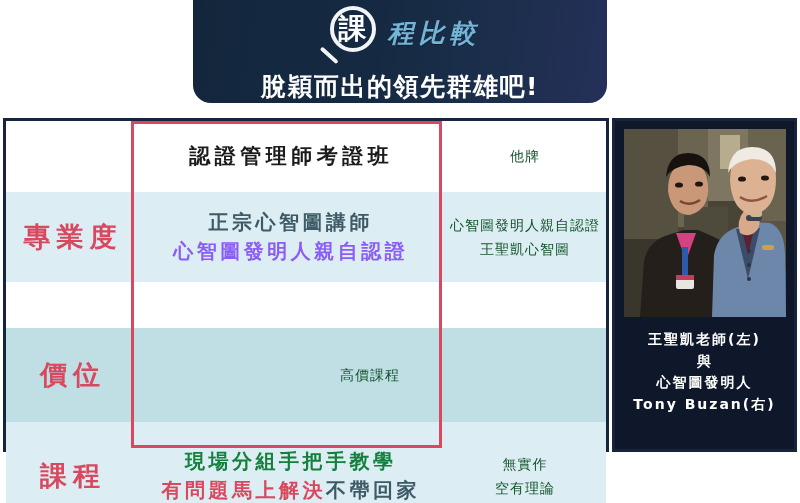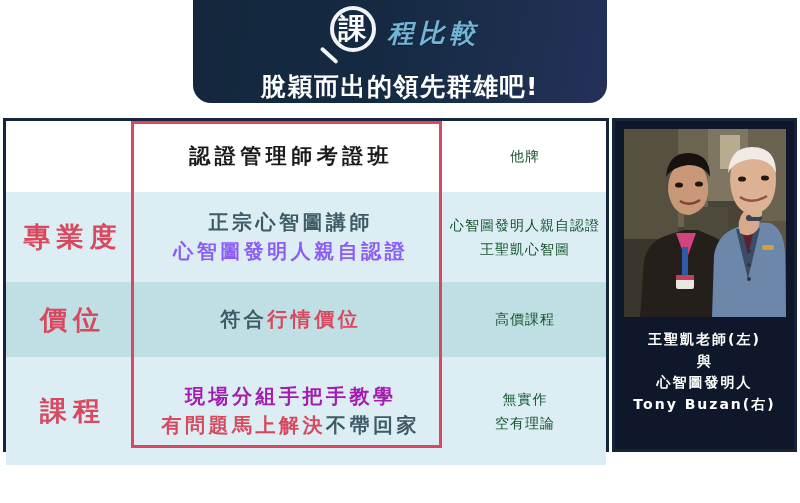--- a/index.html
+++ b/index.html
@@ -56,21 +56,21 @@
 
   
   #comparison-table{
     position:absolute;left:3px;top:118px;width:606px;height:334px;
     border:3px solid #16243c;box-sizing:border-box;
     background:#ffffff;
   }
   .trow{display:flex;width:100%;box-sizing:border-box;}
   .trow.header-row{height:71px;background:#ffffff;}
   .trow.r1{height:90px;background:#dceef3;}
-  .trow.r2{height:75px;background:#bfdfe5;}
+  .trow.r2{height:94px;background:#bfdfe5;margin-top:46px;}
   .trow.r3{height:108px;background:#dceef3;}
 
   .cell-label{
     flex:0 0 128px;display:flex;align-items:center;justify-content:center;
     color:#d8495f;font-size:27px;font-weight:bold;letter-spacing:6px;
     text-indent:6px;
   }
   .cell-main{
     flex:0 0 310px;display:flex;flex-direction:column;
     align-items:center;justify-content:center;
@@ -154,32 +154,29 @@
         <div class="main-line"><span style="color: #8b5cf6;">心智圖發明人親自認證</span></div>
       </div>
     <div class="cell-other">
         <div>心智圖發明人親自認證</div>
         <div>王聖凱心智圖</div>
       </div>
   </div>
 
   <div class="trow r2">
     <div class="cell-label">價位</div>
-    <div class="cell-main">
-        <div class="main-line"><span style="color: rgb(61, 90, 102);">符合</span><span style="color: rgb(216, 73, 95);">行情價位</span></div>
-      </div>
     <div class="cell-other">
         <div>高價課程</div>
       </div>
   </div>
 
   <div class="trow r3">
     <div class="cell-label">課程</div>
     <div class="cell-main">
-        <div class="main-line"><span style="color: #a21caf;">現場分組手把手教學</span></div>
+        <div class="main-line"><span style="color: #15803d;">現場分組手把手教學</span></div>
         <div class="main-line"><span style="color: rgb(216, 73, 95);">有問題馬上解決</span><span style="color: rgb(61, 90, 102);">不帶回家</span></div>
       </div>
     <div class="cell-other">
         <div>無實作</div>
         <div>空有理論</div>
       </div>
   </div>
 </div>
 
 <div id="highlight-frame"></div>

